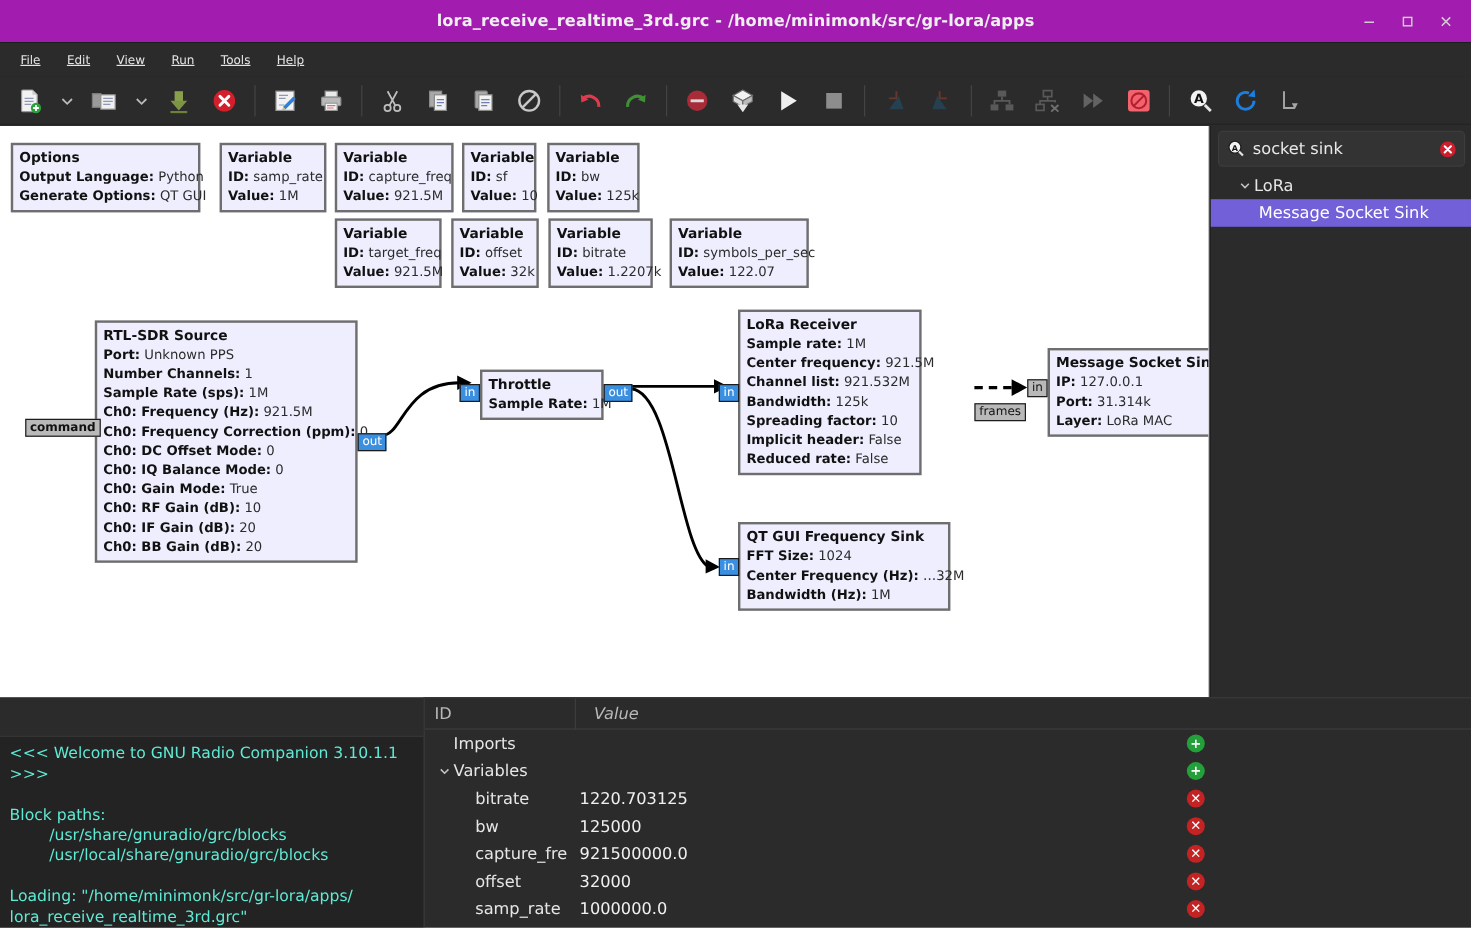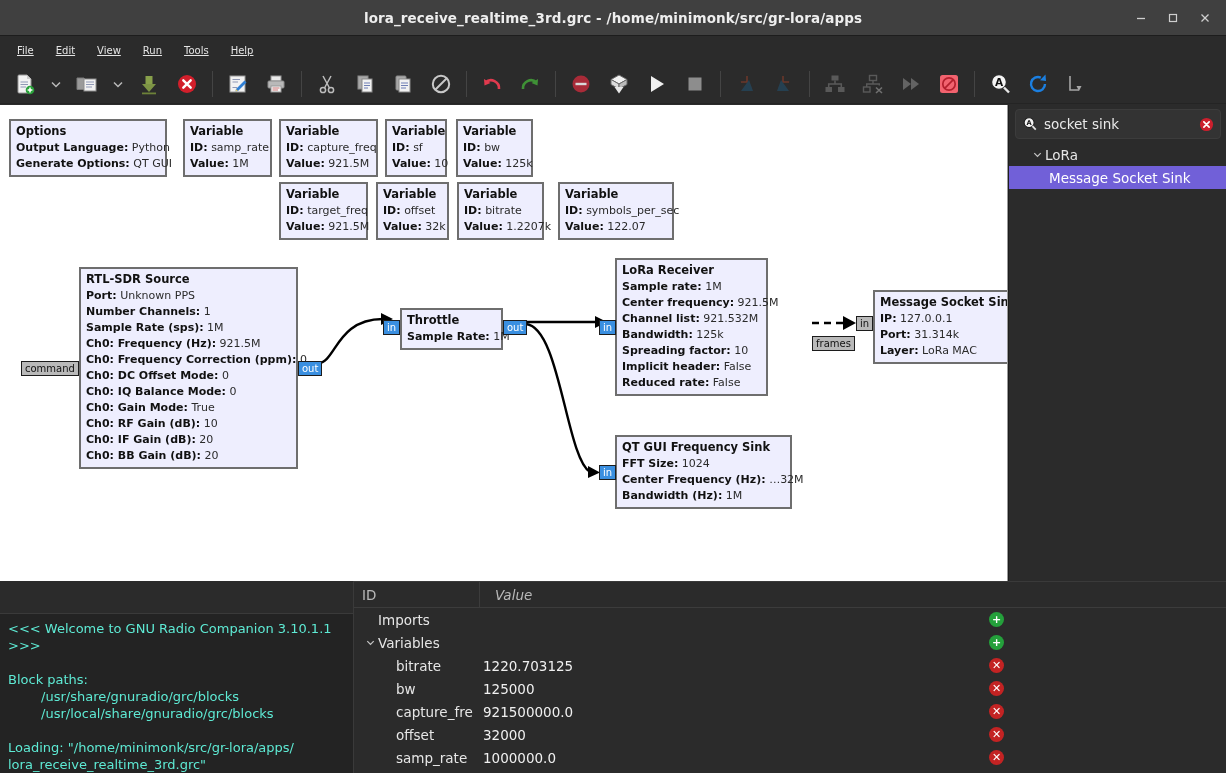--- a/index.html
+++ b/index.html
@@ -6,21 +6,21 @@
   html,body { width:1226px; height:773px; overflow:hidden; }
   body {
     font-family: "DejaVu Sans", "Liberation Sans", sans-serif;
     background:#2b2b2b; color:#d6d6d6; font-size:13px;
   }
   #app { position:relative; width:1226px; height:773px; }
 
   
   .titlebar {
     position:absolute; left:0; top:0; width:1226px; height:36px;
-    background:#404040; border-bottom:1px solid #1d1d1d;
+    background:#a21caf; border-bottom:1px solid #1d1d1d;
     display:flex; align-items:center; justify-content:center;
   }
   .titlebar .title {
     font-size:13.5px; font-weight:bold; color:#eeeeee; letter-spacing:.1px;
   }
   .wbtns { position:absolute; right:6px; top:0; height:36px; display:flex; align-items:center; gap:2px; }
   .wbtn {
     width:30px; height:26px; border-radius:4px; display:flex;
     align-items:center; justify-content:center; color:#cfcfcf; font-size:13px;
   }
@@ -473,21 +473,21 @@
         <div class="row"><b>Sample Rate (sps):</b> <span>1M</span></div>
         <div class="row"><b>Ch0: Frequency (Hz):</b> <span>921.5M</span></div>
         <div class="row"><b>Ch0: Frequency Correction (ppm):</b> <span>0</span></div>
         <div class="row"><b>Ch0: DC Offset Mode:</b> <span>0</span></div>
         <div class="row"><b>Ch0: IQ Balance Mode:</b> <span>0</span></div>
         <div class="row"><b>Ch0: Gain Mode:</b> <span>True</span></div>
         <div class="row"><b>Ch0: RF Gain (dB):</b> <span>10</span></div>
         <div class="row"><b>Ch0: IF Gain (dB):</b> <span>20</span></div>
         <div class="row"><b>Ch0: BB Gain (dB):</b> <span>20</span></div>
       </div>
-      <div class="port msg" style="left:21px; top:256px;">command</div>
+      <div class="port msg" style="left:21px; top:244px;font-weight:bold;">command</div>
       <div class="port" style="left:298px; top:256px;">out</div>
 
       <div class="blk" style="left:400px; top:203px; width:103px;">
         <span class="bt">Throttle</span>
         <div class="row"><b>Sample Rate:</b> <span>1M</span></div>
       </div>
       <div class="port" style="left:383px; top:215px;">in</div>
       <div class="port" style="left:503px; top:215px;">out</div>
 
       <div class="blk" style="left:615px; top:153px; width:153px; text-align:left;">

